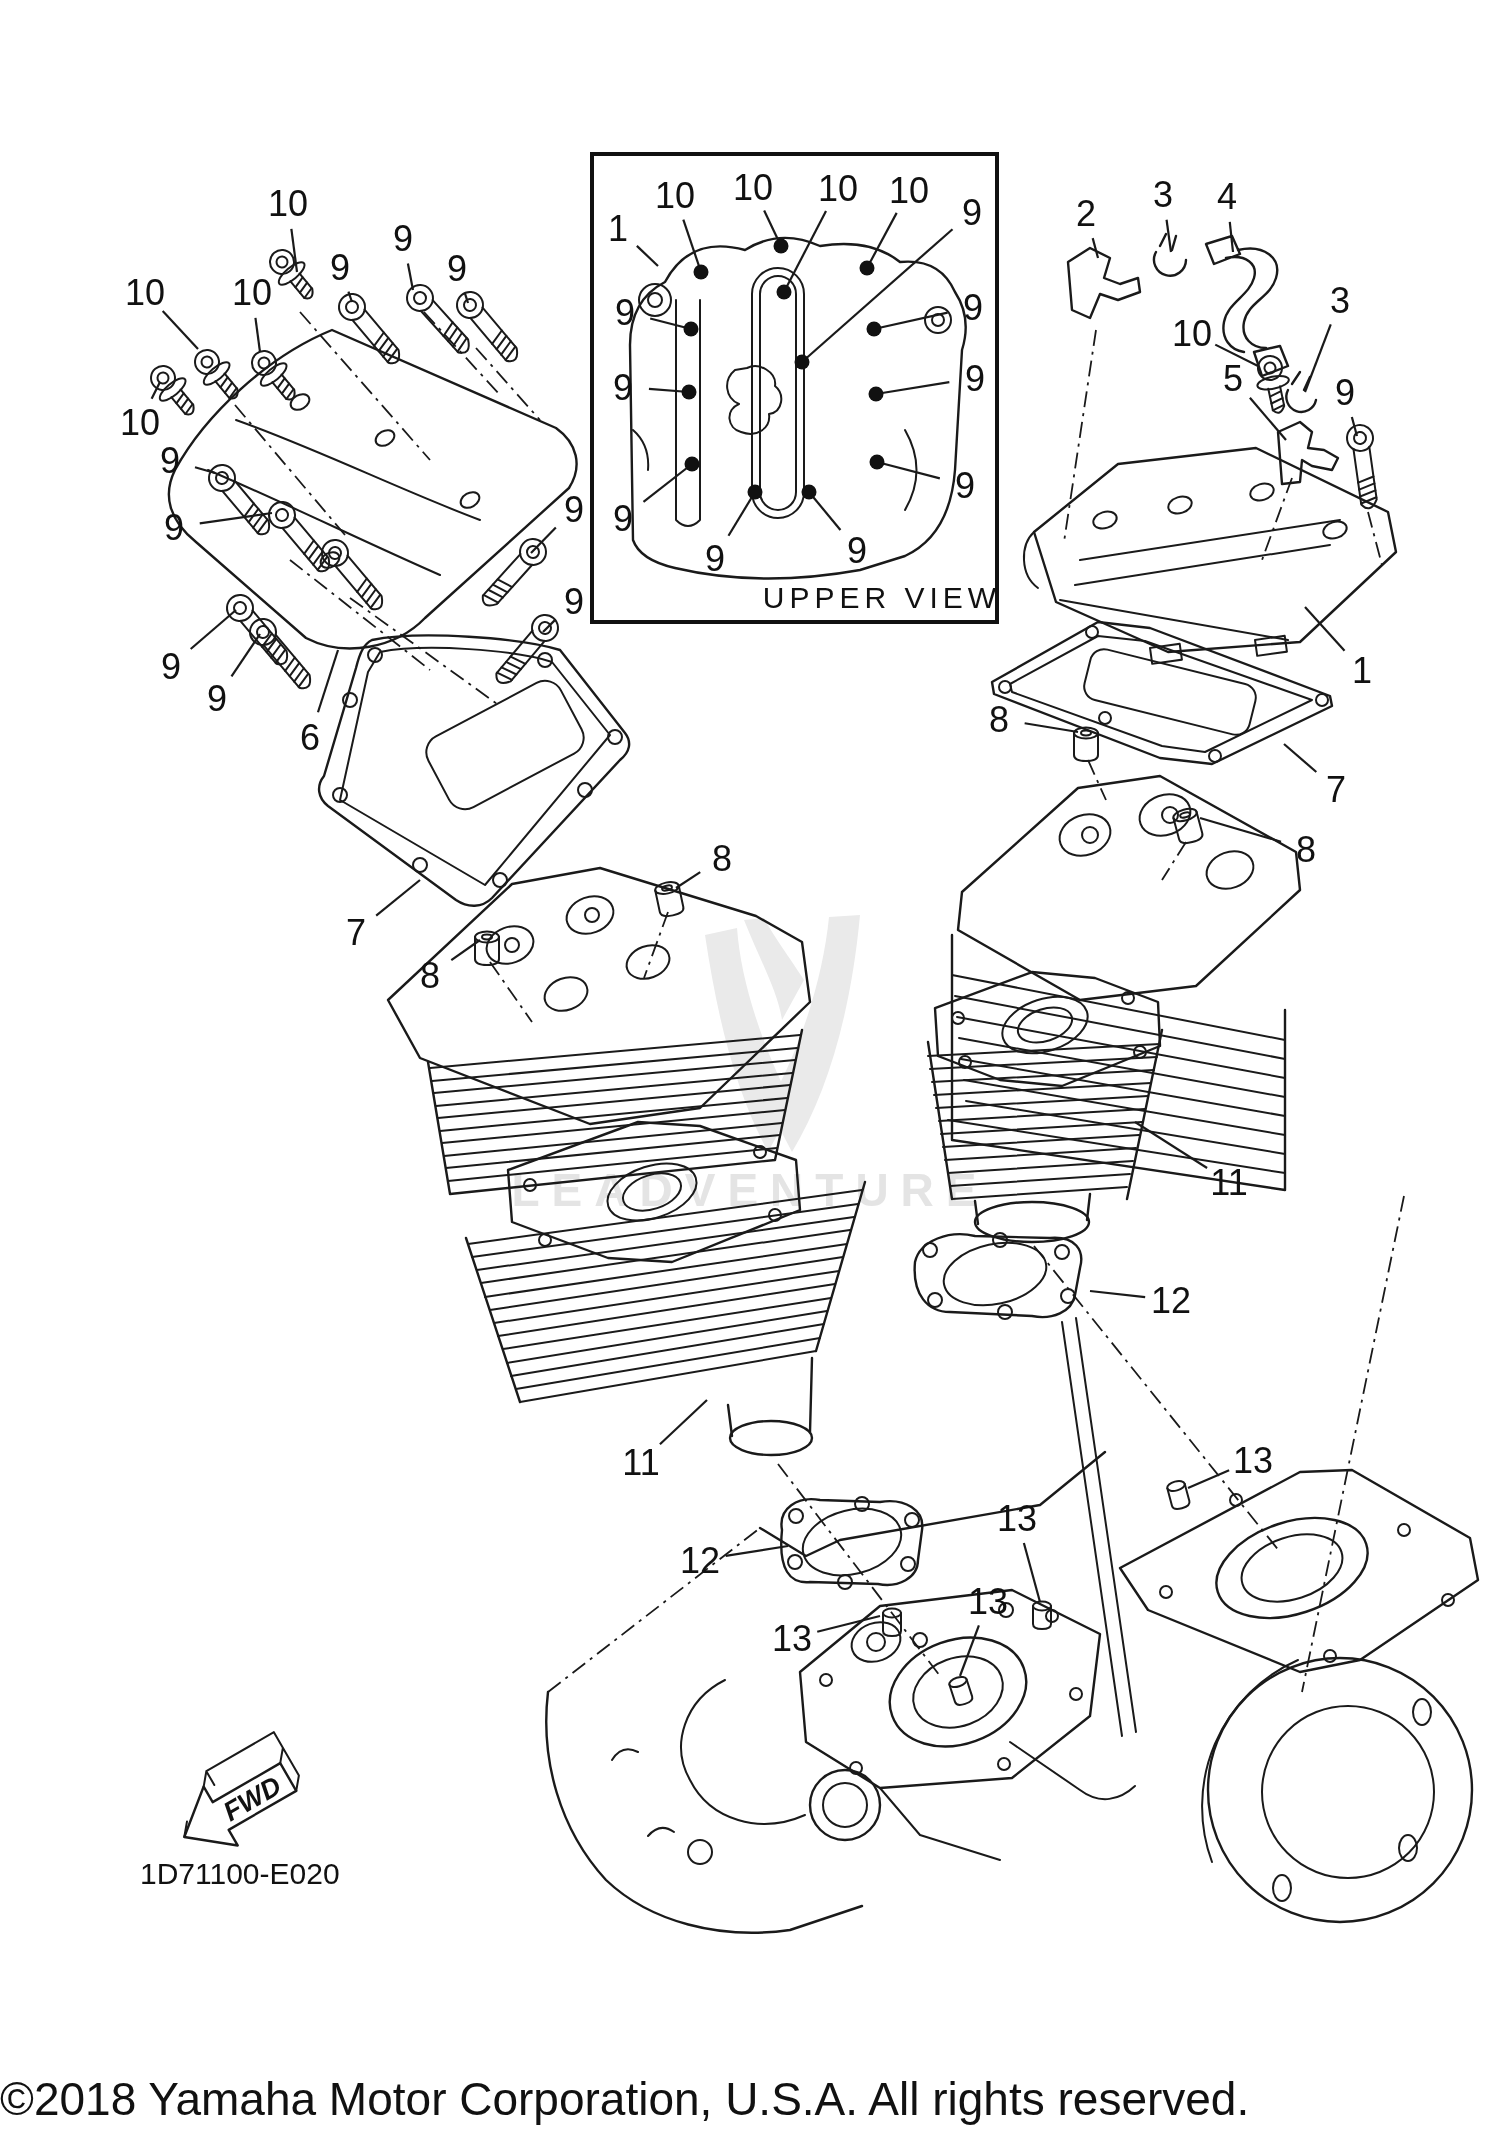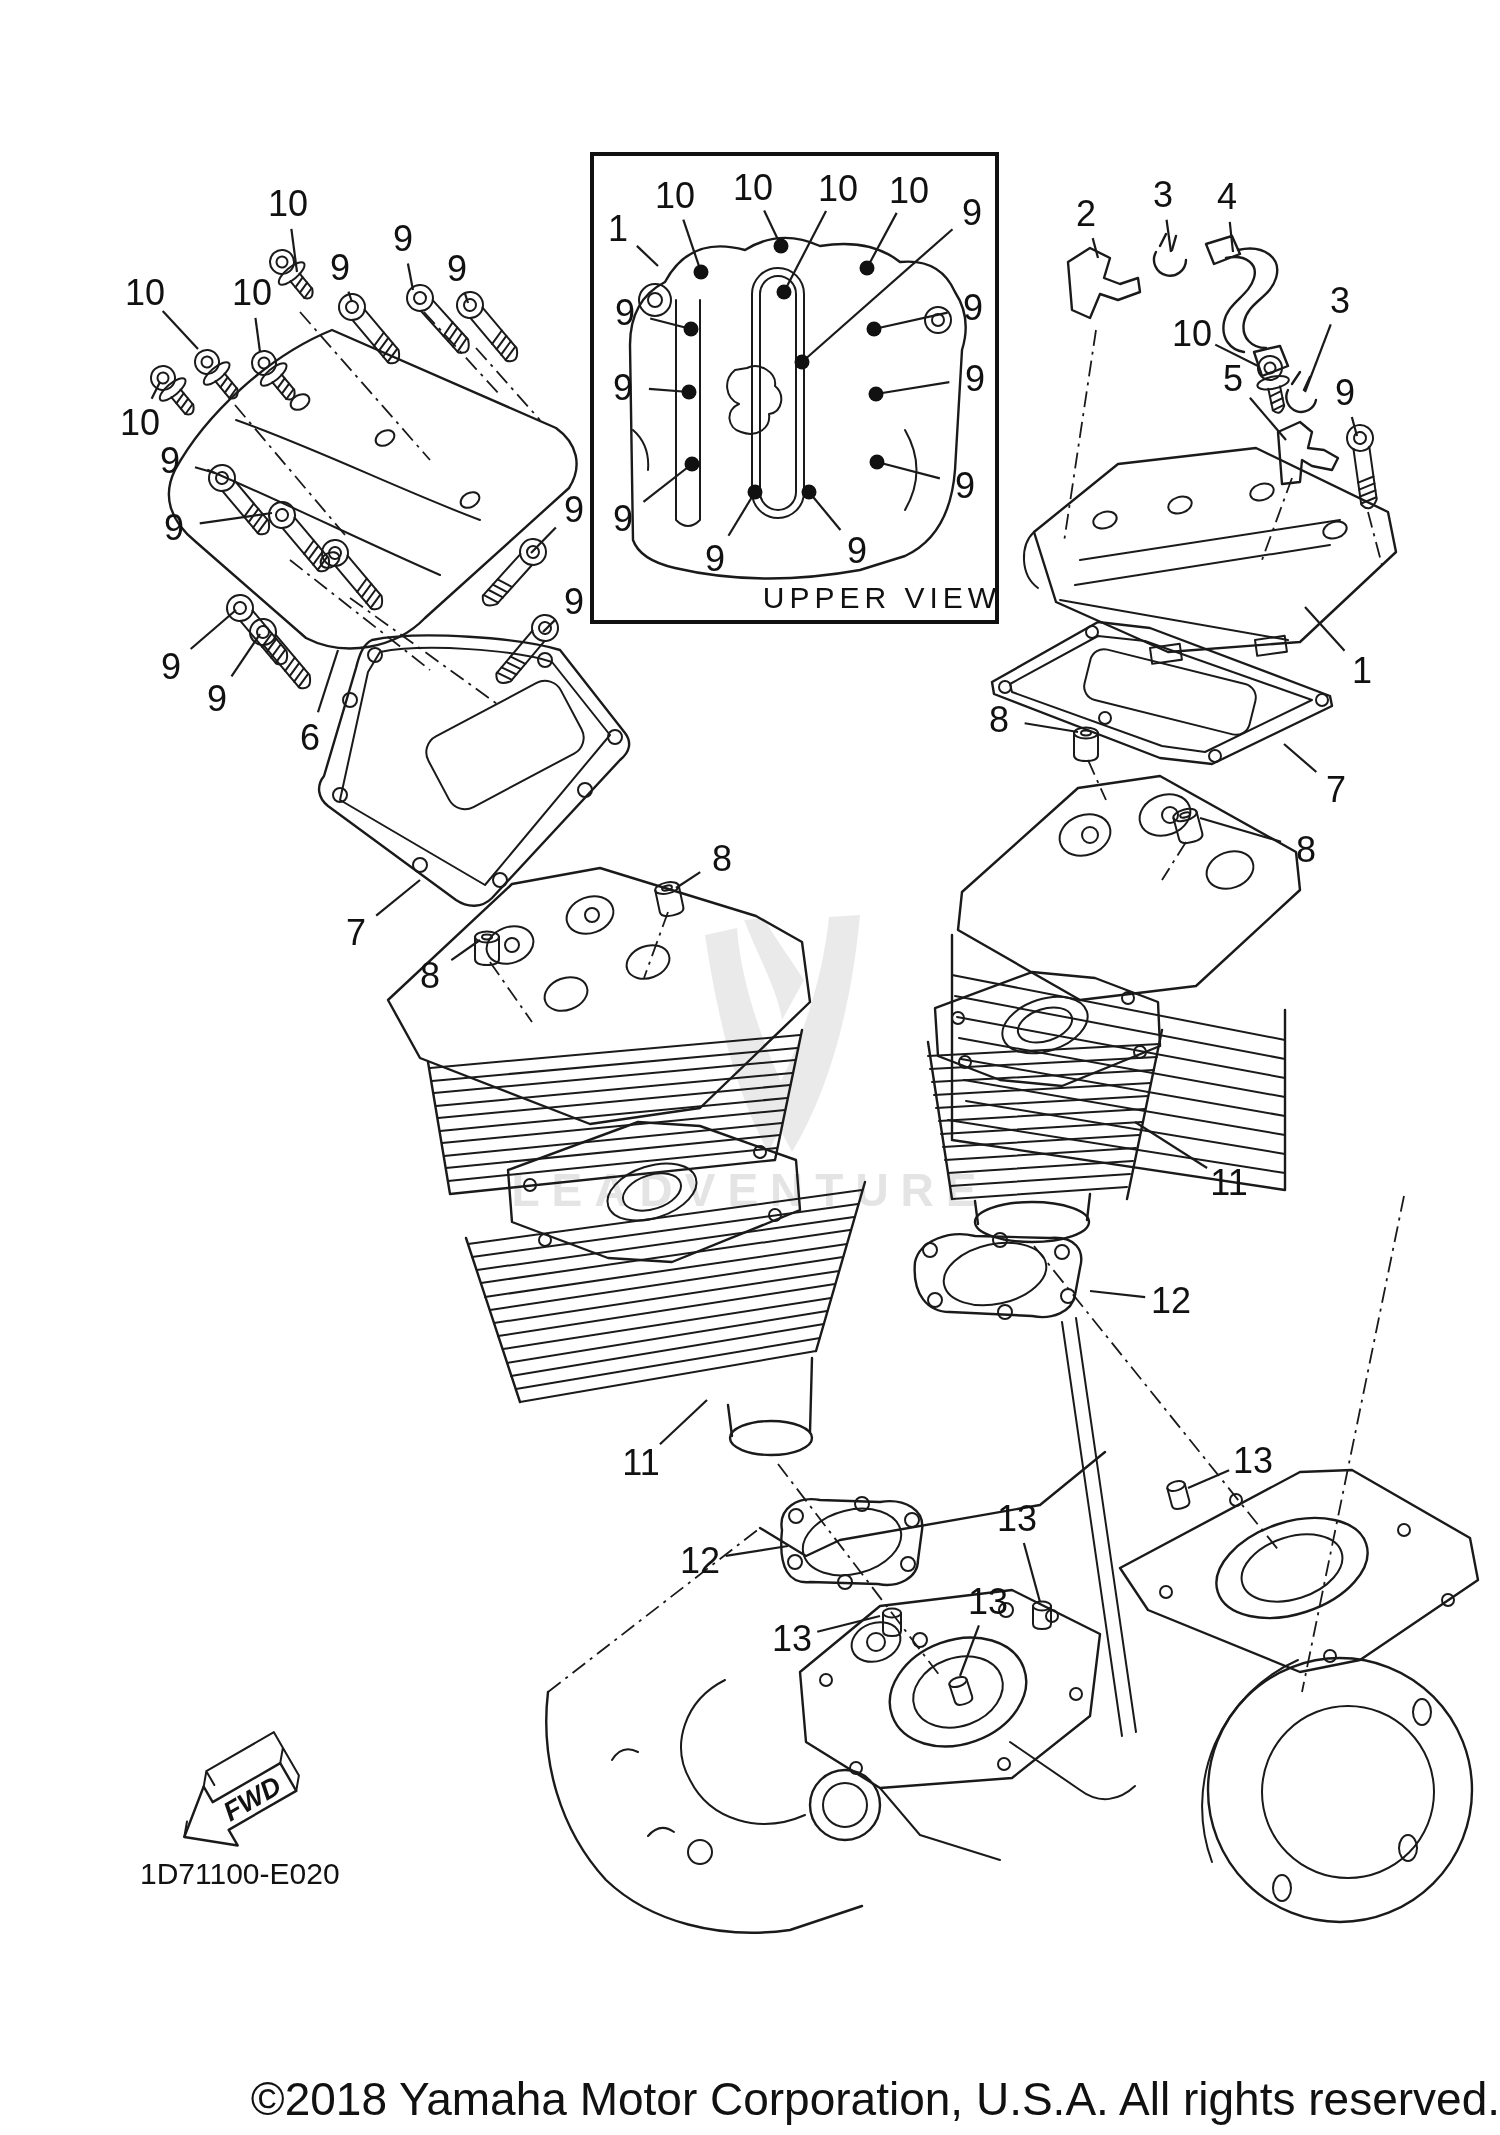--- a/index.html
+++ b/index.html
@@ -8,21 +8,21 @@
   svg{position:absolute;left:0;top:0;}
   .ln{stroke:#1a1a1a;fill:none;stroke-width:2.4;stroke-linecap:round;stroke-linejoin:round;}
   .thin{stroke-width:2;}
   .dd{stroke:#1a1a1a;fill:none;stroke-width:1.8;stroke-dasharray:16 6 3 6;}
   .callout-text{font-family:"Liberation Sans",sans-serif;font-size:36px;fill:#111;}
   .leader{stroke:#1a1a1a;stroke-width:2.2;fill:none;}
   .upper-view-label{font-family:"Liberation Sans",sans-serif;font-size:30px;letter-spacing:5px;fill:#111;}
   .diagram-code{font-family:"Liberation Sans",sans-serif;font-size:30px;fill:#111;}
   .wm-text{font-family:"Liberation Sans",sans-serif;font-weight:bold;font-size:46px;letter-spacing:12px;}
   .fwd-text{font-family:"Liberation Sans",sans-serif;font-weight:bold;font-style:italic;font-size:27px;fill:#111;}
-  .copyright{position:absolute;left:0;top:2072px;width:1500px;text-align:right;
+  .copyright{position:absolute;left:0;top:2072px;width:1500px;text-align:left;
              font-size:46px;color:#111;white-space:nowrap;}
   .rendered-by{position:absolute;left:0;top:2094px;width:1500px;text-align:center;
                font-size:19px;color:#222;}
 </style>
 </head>
 <body>
 
 <div id="page">
 
 <svg id="art" width="1500" height="2135" viewBox="0 0 1500 2135">

